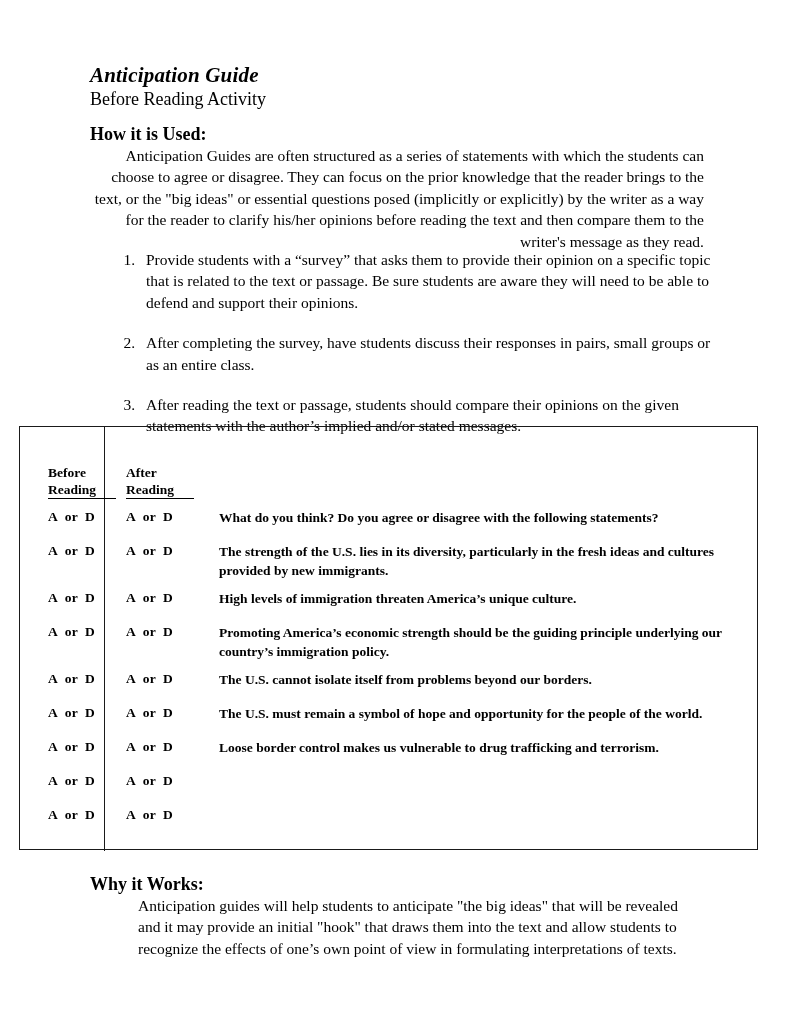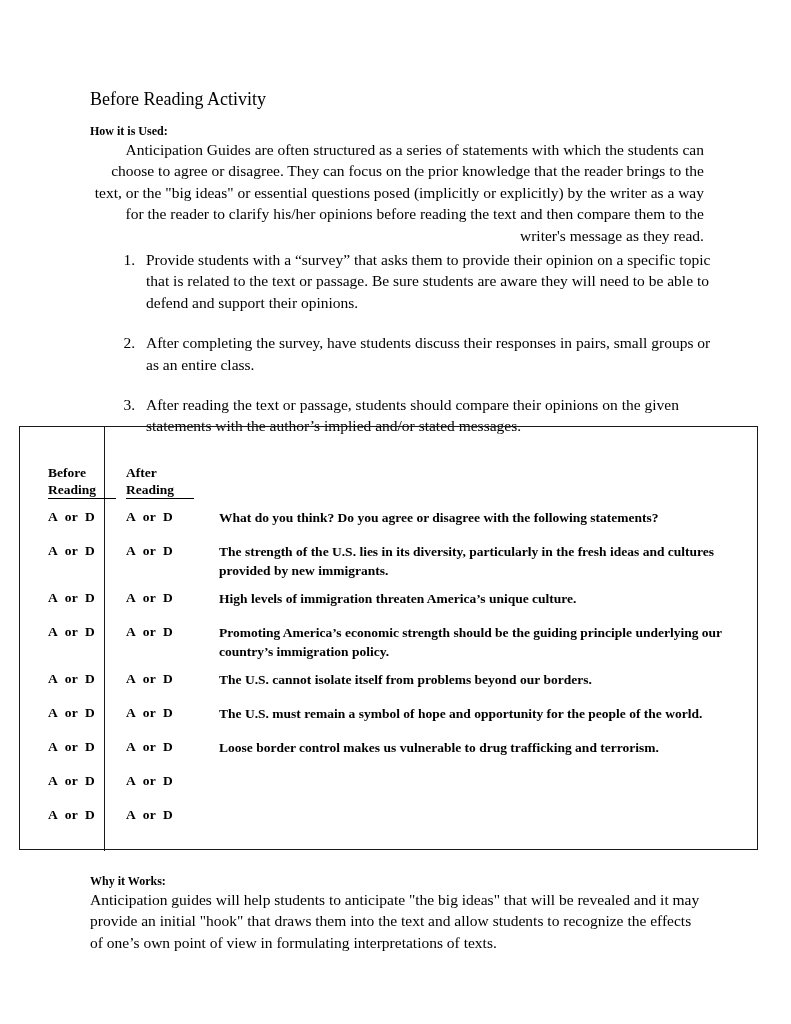--- a/index.html
+++ b/index.html
@@ -35,21 +35,21 @@
   }
   .doc-subtitle {
     position: absolute;
     left: 90px;
     top: 89px;
     font-size: 18px;
   }
 
   
   .section-heading {
-    font-size: 12px;
+    font-size: 18px;
     font-weight: bold;
   }
   .how-block {
     position: absolute;
     left: 90px;
     top: 124px;
     width: 614px;
   }
   .how-block .body-par {
     font-size: 15.5px;
@@ -164,27 +164,29 @@
   
   .why-block {
     position: absolute;
     left: 90px;
     top: 874px;
     width: 614px;
   }
   .why-block .body-par {
     font-size: 15.5px;
     line-height: 21.4px;
+    margin-left: 48px;
   }
 </style>
 </head>
 <body>
 
 <div class="page">
 
+  <div class="doc-title">Anticipation Guide</div>
   <div class="doc-subtitle">Before Reading Activity</div>
 
   <div class="how-block">
     <div class="section-heading">How it is Used:</div>
     <div class="body-par">Anticipation Guides are often structured as a series of statements with which the students can choose to agree or disagree.  They can focus on the prior knowledge that the reader brings to the text, or the "big ideas" or essential questions posed (implicitly or explicitly) by the writer as a way for the reader to clarify his/her opinions before reading the text and then compare them to the writer's message as they read.</div>
   </div>
 
   <div class="steps">
     <div class="step">
       <span class="num">1.</span>

